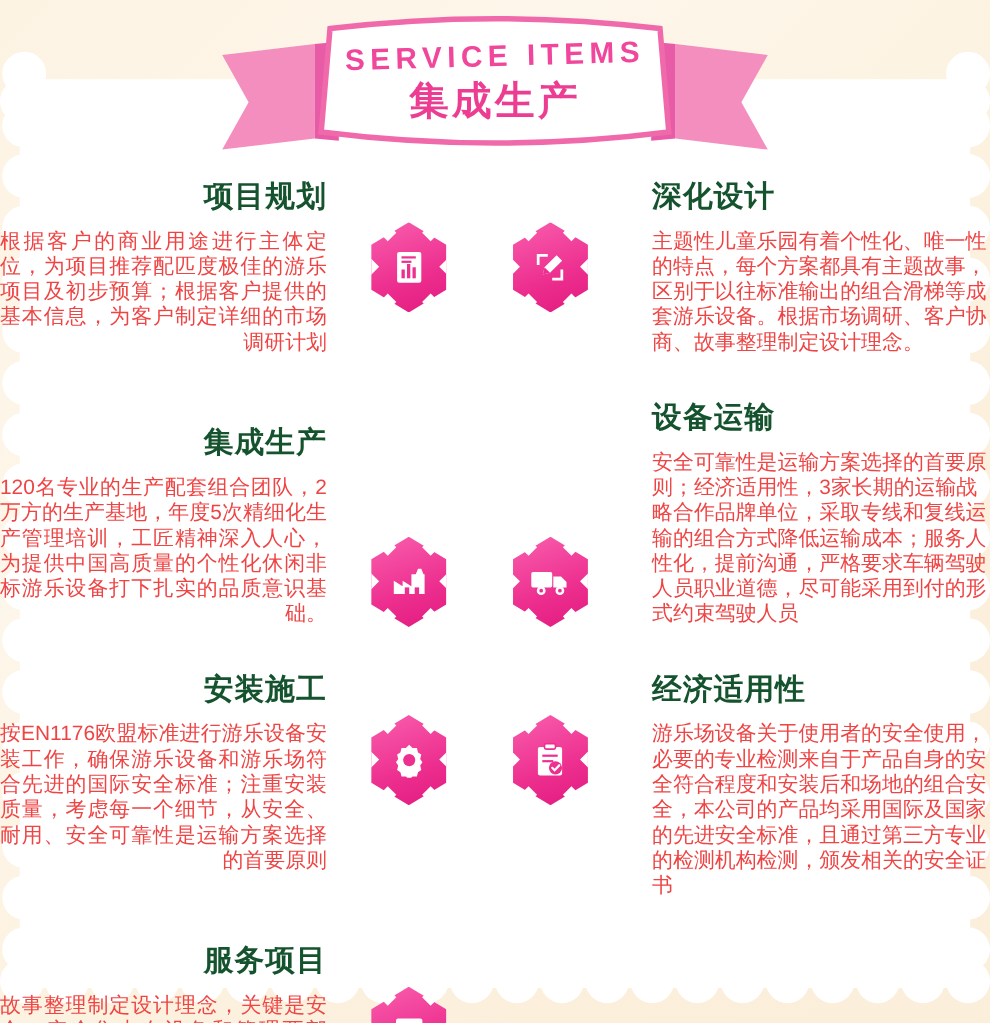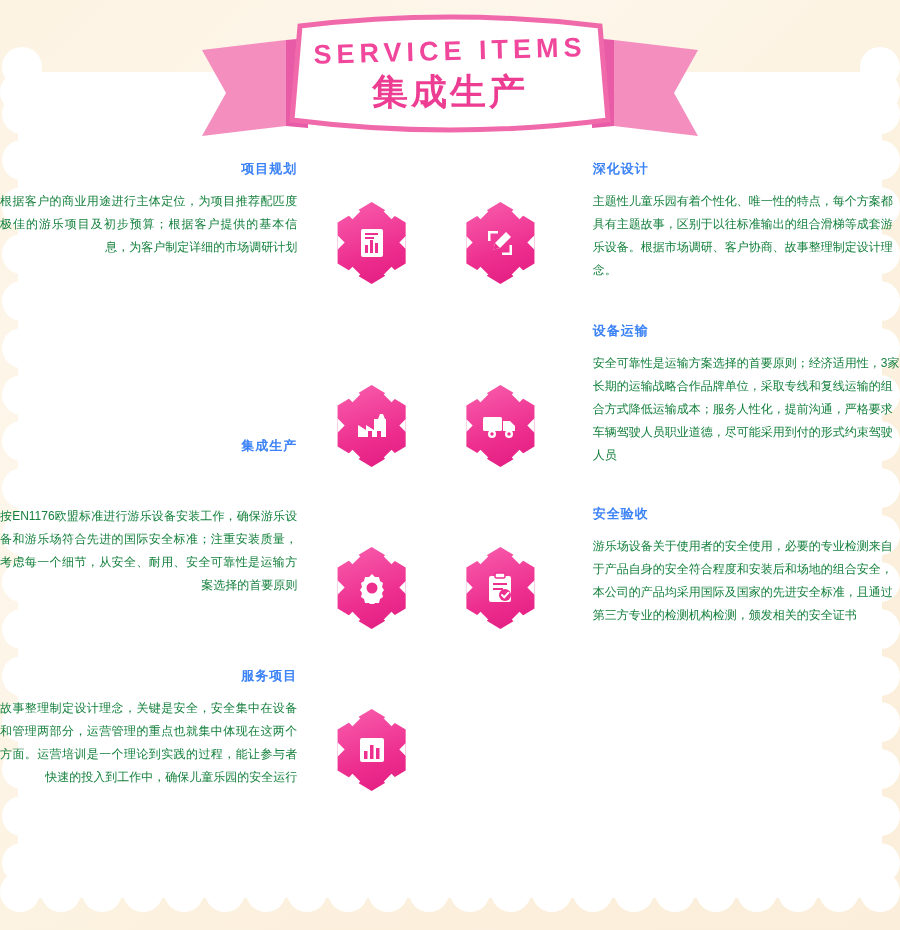--- a/index.html
+++ b/index.html
@@ -115,30 +115,30 @@
   }
   .col-icon-left { width: 130px; display:flex; justify-content:center; padding-top: 42px; }
   .col-icon-right { width: 130px; display:flex; justify-content:center; padding-top: 42px; }
   .col-right {
     width: 310px;
     padding-left: 0px;
     text-align: left;
     margin-left: 28px;
   }
   .blk-title {
-    font-size: 13px;
+    font-size: 27px;
     font-weight: bold;
-    color: #3b82f6;
+    color: #14532d;
     margin: 0 0 12px 0;
     letter-spacing: 1px;
   }
   .blk-body {
-    font-size: 12px;
+    font-size: 19px;
     line-height: 23px;
-    color: #15803d;
+    color: #ef4444;
     margin: 0;
   }
   .col-left .blk-body { text-align: justify; text-align-last: right; direction: ltr; }
 
   
   .hex {
     position: relative;
     width: 74px;
     height: 82px;
   }
@@ -347,20 +347,21 @@
     </div>
     <div class="col-right">
       <h3 class="blk-title">深化设计</h3>
       <p class="blk-body">主题性儿童乐园有着个性化、唯一性的特点，每个方案都具有主题故事，区别于以往标准输出的组合滑梯等成套游乐设备。根据市场调研、客户协商、故事整理制定设计理念。</p>
     </div>
   </div>
 
   <div class="row r2">
     <div class="col-left">
       <h3 class="blk-title">集成生产</h3>
+      <p class="blk-body">120名专业的生产配套组合团队，2万方的生产基地，年度5次精细化生产管理培训，工匠精神深入人心，为提供中国高质量的个性化休闲非标游乐设备打下扎实的品质意识基础。</p>
     </div>
     <div class="col-icon-left">
       <div class="hex">
         <div class="hex-shape"></div>
         <div class="hex-notch"></div>
         <div class="hex-corner c1"></div>
           <div class="hex-corner c2"></div>
         <div class="hex-corner c3"></div>
           <div class="hex-corner c4"></div>
         <div class="glyph">
@@ -393,20 +394,21 @@
       </div>
     </div>
     <div class="col-right">
       <h3 class="blk-title">设备运输</h3>
       <p class="blk-body">安全可靠性是运输方案选择的首要原则；经济适用性，3家长期的运输战略合作品牌单位，采取专线和复线运输的组合方式降低运输成本；服务人性化，提前沟通，严格要求车辆驾驶人员职业道德，尽可能采用到付的形式约束驾驶人员</p>
     </div>
   </div>
 
   <div class="row r3">
     <div class="col-left">
+      <h3 class="blk-title">安装施工</h3>
       <p class="blk-body">按EN1176欧盟标准进行游乐设备安装工作，确保游乐设备和游乐场符合先进的国际安全标准；注重安装质量，考虑每一个细节，从安全、耐用、安全可靠性是运输方案选择的首要原则</p>
     </div>
     <div class="col-icon-left">
       <div class="hex">
         <div class="hex-shape"></div>
         <div class="hex-notch"></div>
         <div class="hex-corner c1"></div>
           <div class="hex-corner c2"></div>
         <div class="hex-corner c3"></div>
           <div class="hex-corner c4"></div>
@@ -432,21 +434,21 @@
             <rect x="9" y="1" width="10" height="5" rx="1.5" fill="#fff" stroke="#ed2f8f" stroke-width="1.5"></rect>
             <rect x="7" y="11" width="14" height="2" fill="#ed2f8f"></rect>
             <rect x="7" y="16" width="10" height="2" fill="#ed2f8f"></rect>
             <circle cx="19" cy="23" r="6" fill="#ed2f8f"></circle>
             <path d="M16 23 l2.2 2.2 4.2 -4.4" stroke="#fff" stroke-width="2" fill="none" stroke-linecap="round"></path>
           </svg>
         </div>
       </div>
     </div>
     <div class="col-right">
-      <h3 class="blk-title">安全验收</h3>
+      <h3 class="blk-title">经济适用性</h3>
       <p class="blk-body">游乐场设备关于使用者的安全使用，必要的专业检测来自于产品自身的安全符合程度和安装后和场地的组合安全，本公司的产品均采用国际及国家的先进安全标准，且通过第三方专业的检测机构检测，颁发相关的安全证书</p>
     </div>
   </div>
 
   <div class="row r4">
     <div class="col-left">
       <h3 class="blk-title">服务项目</h3>
       <p class="blk-body">故事整理制定设计理念，关键是安全，安全集中在设备和管理两部分，运营管理的重点也就集中体现在这两个方面。运营培训是一个理论到实践的过程，能让参与者快速的投入到工作中，确保儿童乐园的安全运行</p>
     </div>
     <div class="col-icon-left">

